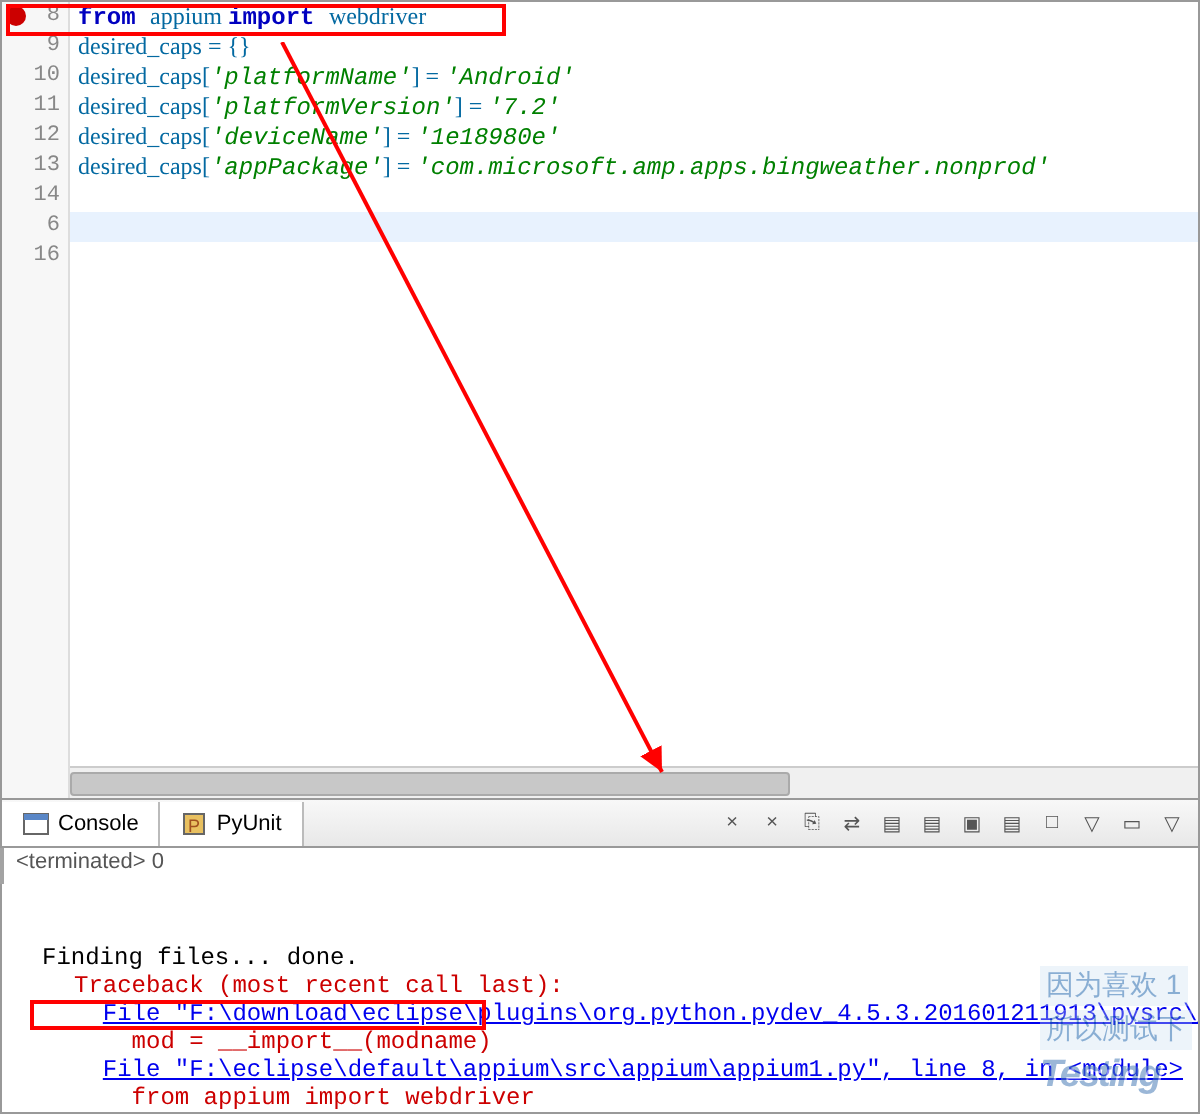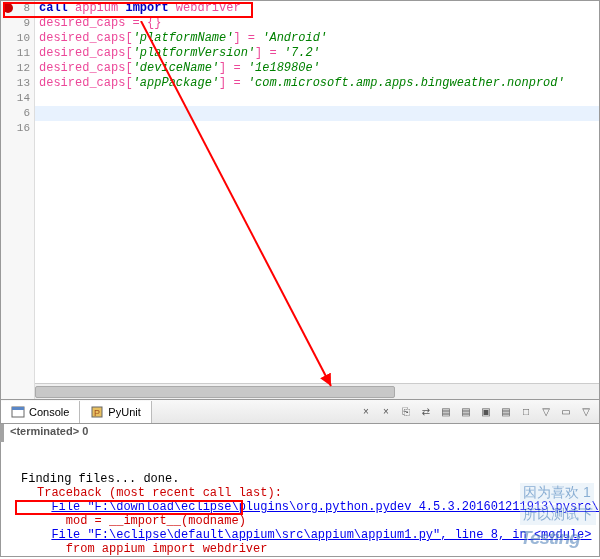--- a/index.html
+++ b/index.html
@@ -6,33 +6,33 @@
 body { width: 600px; height: 559px; font-family: "Courier New", monospace; font-size: 12px; background: #fff; overflow: hidden; position: relative; }
 .editor-pane { height: 400px; border: 1px solid #999; position: relative; background: #fff; }
 .gutter { position: absolute; left: 0; top: 0; width: 34px; height: 100%; background: #f7f7f7; border-right: 1px solid #ddd; }
 .gutter .ln { height: 15px; line-height: 15px; text-align: right; padding-right: 4px; color: #888; font-size: 11px; }
 .gutter .ln.err::before { content: ""; position: absolute; left: 2px; width: 10px; height: 10px; background: #c00; border-radius: 50%; margin-top: 2px; }
 .code-area { position: absolute; left: 34px; top: 0; right: 0; height: 100%; overflow: hidden; }
 .code-line { height: 15px; line-height: 15px; white-space: pre; padding-left: 4px; }
 .hl-current { background: #e8f2fe; }
 .kw { color: #0000c0; font-weight: bold; }
 .str { color: #008000; font-style: italic; }
-.normal { color: #ec4899; }
+.normal { color: #0369a1; font-family: Liberation Serif, serif; }
 .highlight-box-1 { position: absolute; left: 2px; top: 1px; width: 250px; height: 16px; border: 2px solid red; z-index: 10; pointer-events: none; }
 .red-arrow { position: absolute; left: 130px; top: 20px; z-index: 9; pointer-events: none; }
 .hscroll { position: absolute; bottom: 0; left: 34px; right: 0; height: 16px; background: #f0f0f0; border-top: 1px solid #ccc; }
 .hscroll-thumb { position: absolute; left: 0; top: 2px; width: 360px; height: 12px; background: #c8c8c8; border: 1px solid #aaa; border-radius: 2px; }
 
 .tabs-bar { height: 24px; background: linear-gradient(#f8f8f8,#e8e8e8); border: 1px solid #999; border-top: none; display: flex; align-items: center; font-family: Tahoma, sans-serif; font-size: 11px; }
 .tab { height: 22px; padding: 0 10px; display: flex; align-items: center; gap: 4px; border-right: 1px solid #bbb; background: #fff; }
 .tab .icon { width: 14px; height: 14px; display: inline-block; }
 .tab-actions { margin-left: auto; display: flex; gap: 2px; padding-right: 4px; }
 .tab-actions .tbtn { width: 18px; height: 18px; border: 1px solid transparent; display: flex; align-items: center; justify-content: center; color: #555; font-size: 10px; }
 
-.console-header { height: 18px; font-family: Tahoma, sans-serif; font-size: 11px; padding: 1px 6px; color: #555; border-left: 4px solid #a3a3a3; border-right: 1px solid #999; background: #fff; font-weight: bold; }
+.console-header { height: 18px; font-family: Tahoma, sans-serif; font-size: 11px; padding: 1px 6px; color: #555; border-left: 2px solid #a3a3a3; border-right: 1px solid #999; background: #fff; }
 .console-body { height: 115px; border: 1px solid #999; border-top: none; padding: 2px 20px; font-size: 12px; line-height: 14px; white-space: pre; overflow: hidden; position: relative; background: #fff; }
 .con-black { color: #000; }
 .con-red { color: #c00; margin-left: 16px; }
 .con-blue { color: #0000ee; text-decoration: underline; }
 .highlight-box-2 { position: absolute; left: 14px; top: 58px; width: 228px; height: 15px; border: 2px solid red; pointer-events: none; }
 
 .watermark { position: absolute; right: 4px; bottom: 10px; opacity: 0.55; font-family: Arial, sans-serif; pointer-events: none; }
 .wm-top { font-size: 14px; color: #2a6db0; background: rgba(200,220,240,0.6); padding: 1px 3px; margin-bottom: 2px; display: inline-block; text-align: right; }
 .wm-logo { display: flex; align-items: baseline; gap: 2px; }
 .wm-logo .t { font-size: 19px; font-weight: bold; font-style: italic; color: #4a7db8; letter-spacing: -1px; text-shadow: 1px 1px 0 #fff; }
@@ -47,21 +47,21 @@
       <div class="ln">9</div>
       <div class="ln">10</div>
       <div class="ln">11</div>
       <div class="ln">12</div>
       <div class="ln">13</div>
       <div class="ln">14</div>
       <div class="ln">6</div>
       <div class="ln">16</div>
     </div>
   <div class="code-area" id="codeArea">
-      <div class="code-line"><span class="kw">call </span><span class="normal">appium </span><span class="kw">import </span><span class="normal">webdriver</span></div>
+      <div class="code-line"><span class="kw">from </span><span class="normal">appium </span><span class="kw">import </span><span class="normal">webdriver</span></div>
       <div class="code-line"><span class="normal">desired_caps = {}</span></div>
       <div class="code-line"><span class="normal">desired_caps[</span><span class="str">'platformName'</span><span class="normal">] = </span><span class="str">'Android'</span></div>
       <div class="code-line"><span class="normal">desired_caps[</span><span class="str">'platformVersion'</span><span class="normal">] = </span><span class="str">'7.2'</span></div>
       <div class="code-line"><span class="normal">desired_caps[</span><span class="str">'deviceName'</span><span class="normal">] = </span><span class="str">'1e18980e'</span></div>
       <div class="code-line"><span class="normal">desired_caps[</span><span class="str">'appPackage'</span><span class="normal">] = </span><span class="str">'com.microsoft.amp.apps.bingweather.nonprod'</span></div>
       <div class="code-line"></div>
       <div class="code-line hl-current"></div>
     </div>
   <div class="highlight-box-1"></div>
   <svg class="red-arrow" width="210" height="370">

